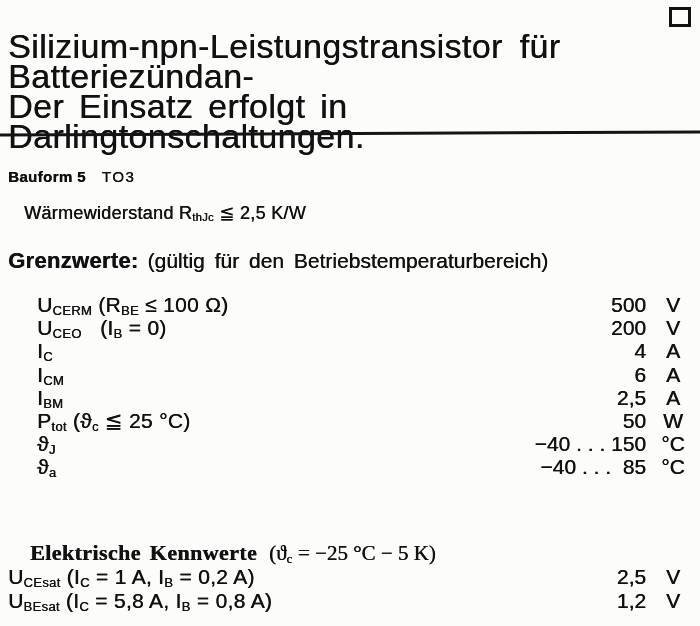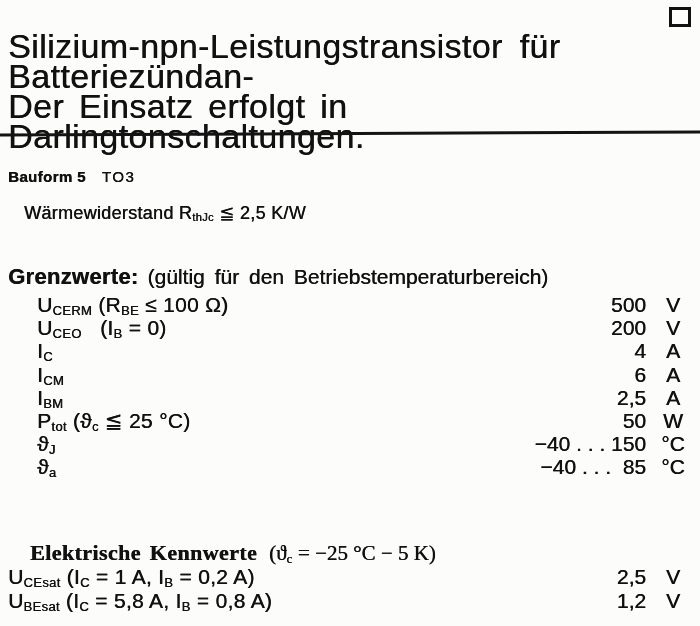--- a/index.html
+++ b/index.html
@@ -38,21 +38,21 @@
     background: #141414;
     transform: rotate(-0.25deg);
   }
 
   .package-line { left: 8px; top: 168px; font-size: 15px; }
   .package-line .pkg-label { font-weight: bold; letter-spacing: 0.4px; }
   .package-line .pkg-value { margin-left: 16px; letter-spacing: 1.5px; font-weight: normal; }
 
   .thermal-line { left: 24px; top: 202px; font-size: 18px; letter-spacing: 0.3px; white-space: pre; }
 
-  .limits-heading { left: 8px; top: 264px; font-size: 22px; word-spacing: 4px; }
+  .limits-heading { left: 8px; top: 248px; font-size: 22px; word-spacing: 4px; }
   .limits-heading .hd-bold { font-weight: bold; letter-spacing: 0.3px; }
   .limits-heading .hd-note { font-size: 21px; margin-left: 9px; }
 
   .vtable { left: 8px; width: 688px; font-size: 21px; }
   .limits-table { top: 294px; }
   .limits-table .vrow { height: 23.2px; margin-left: 29px; }
   .char-table  { top: 566px; }
   .char-table .vrow { height: 24px; }
 
   .vrow { display: flex; align-items: baseline; line-height: 1.05; }

